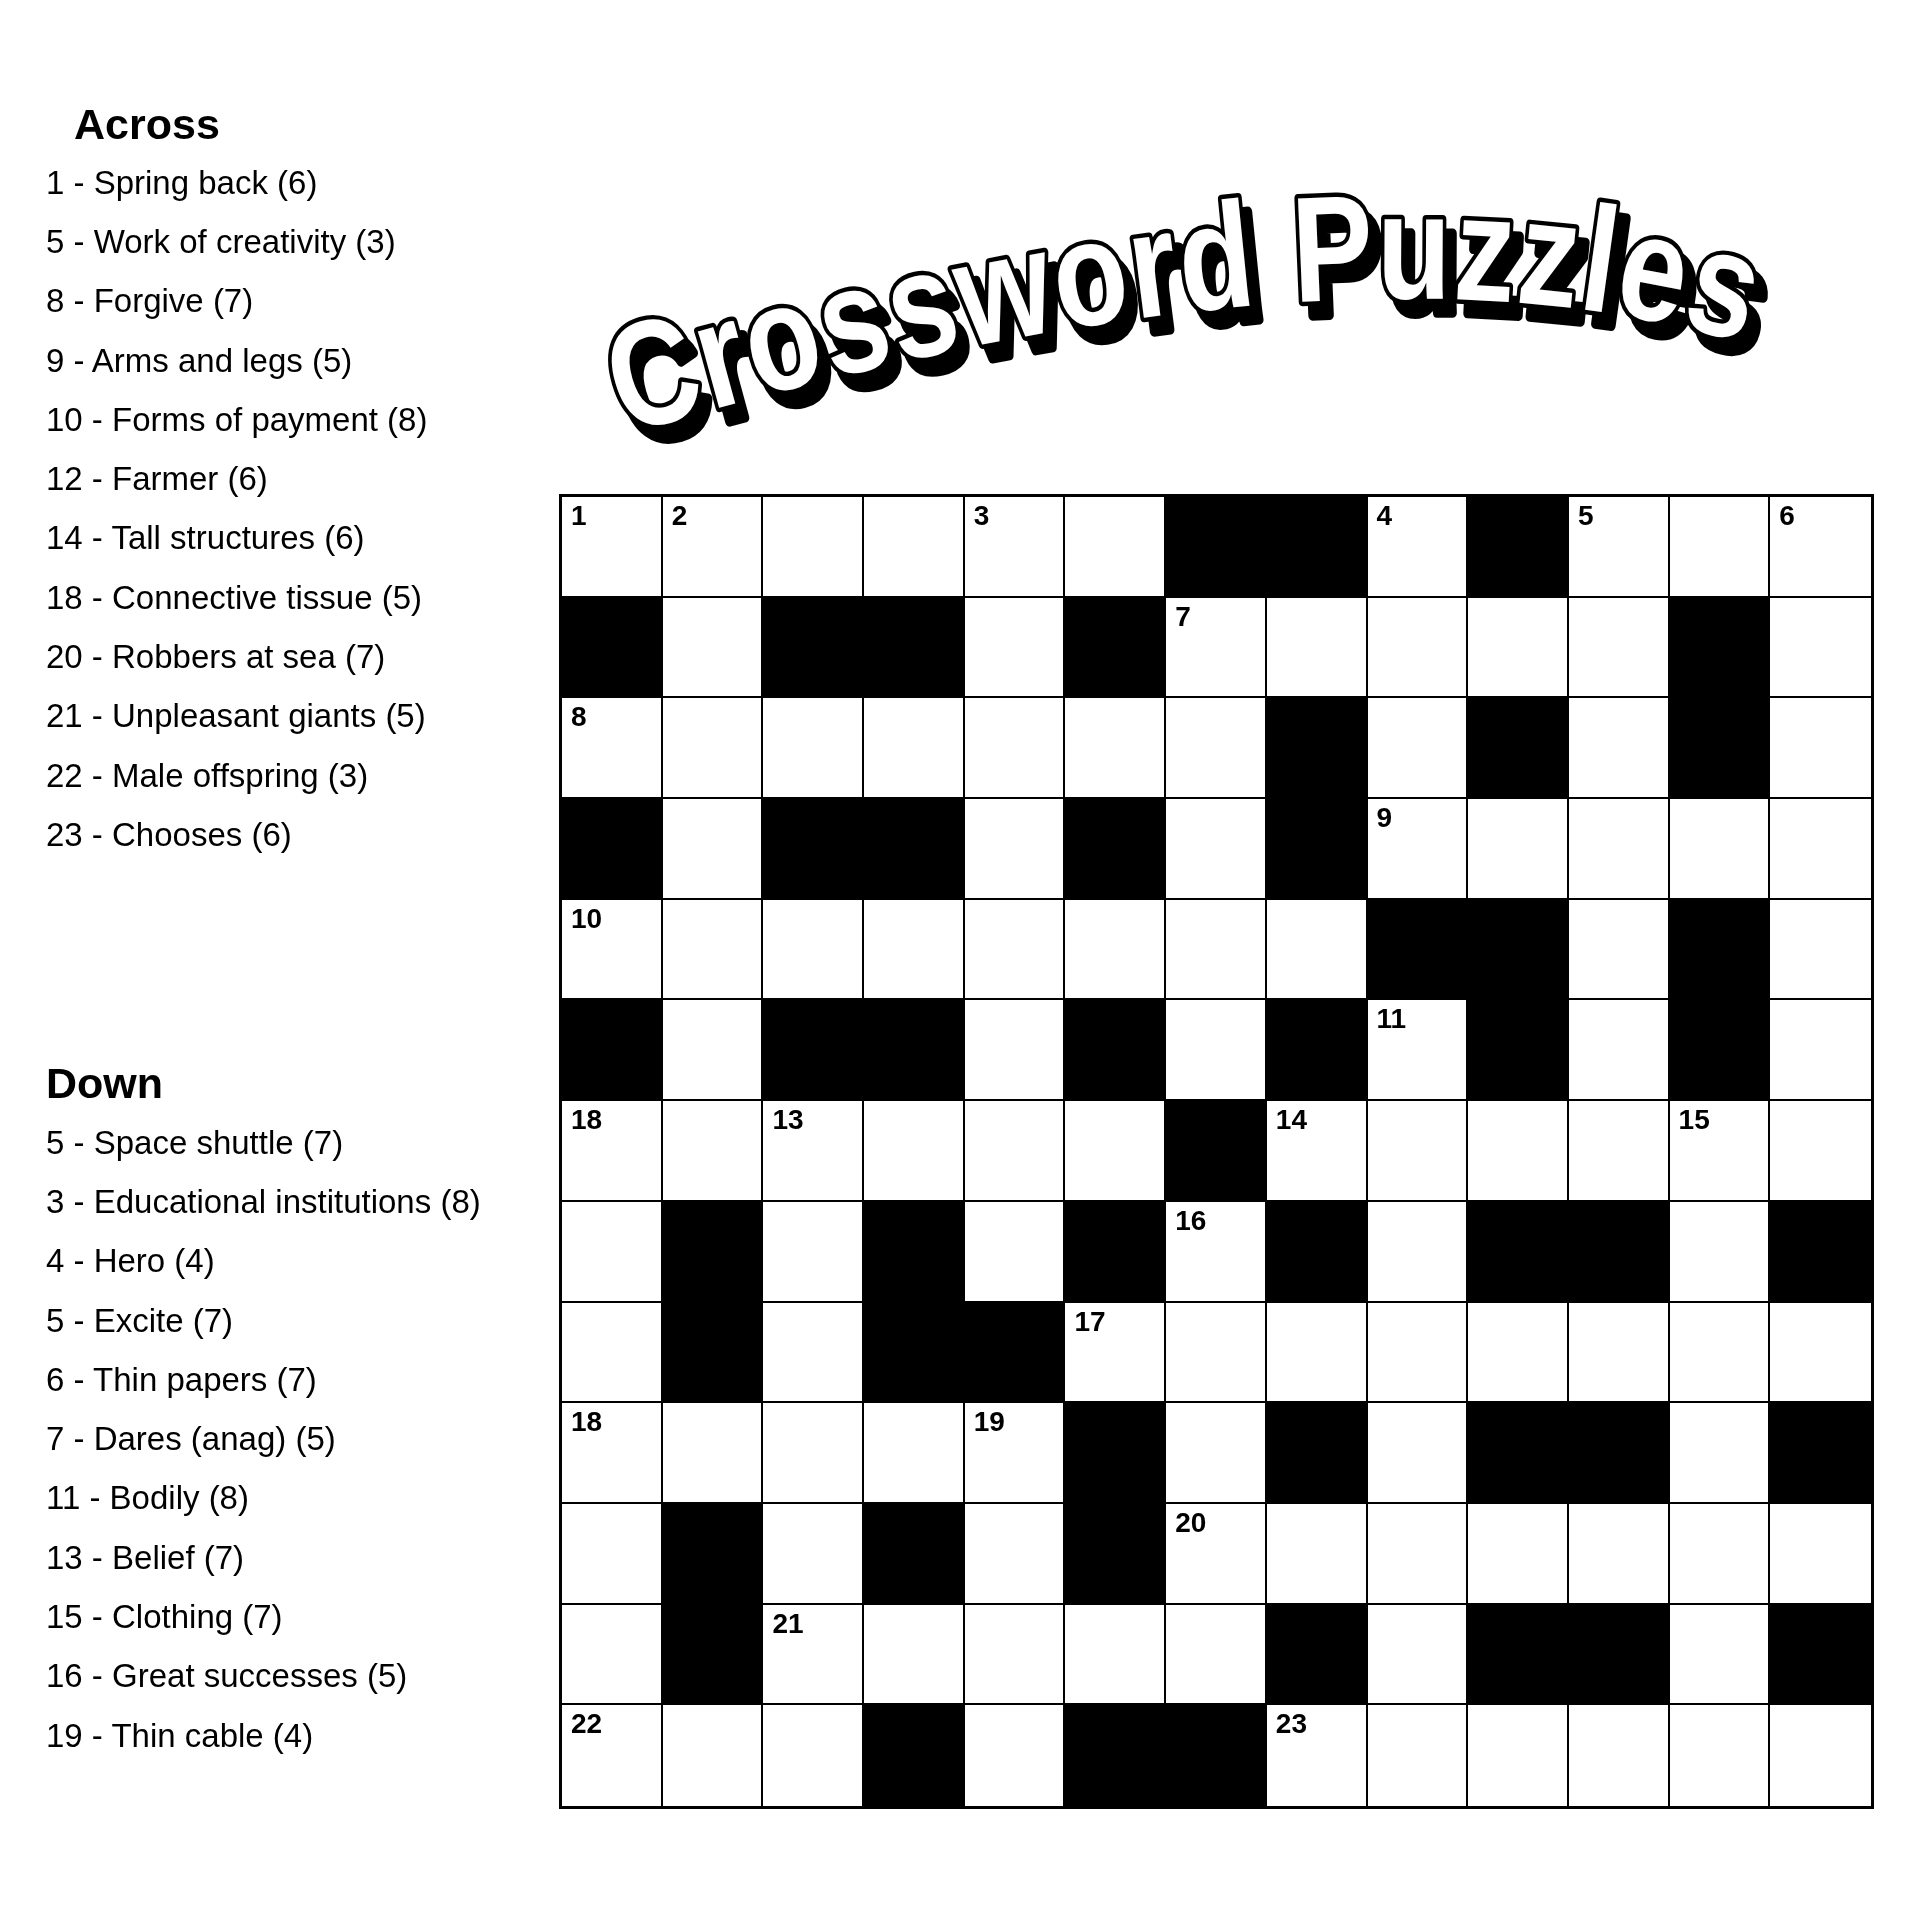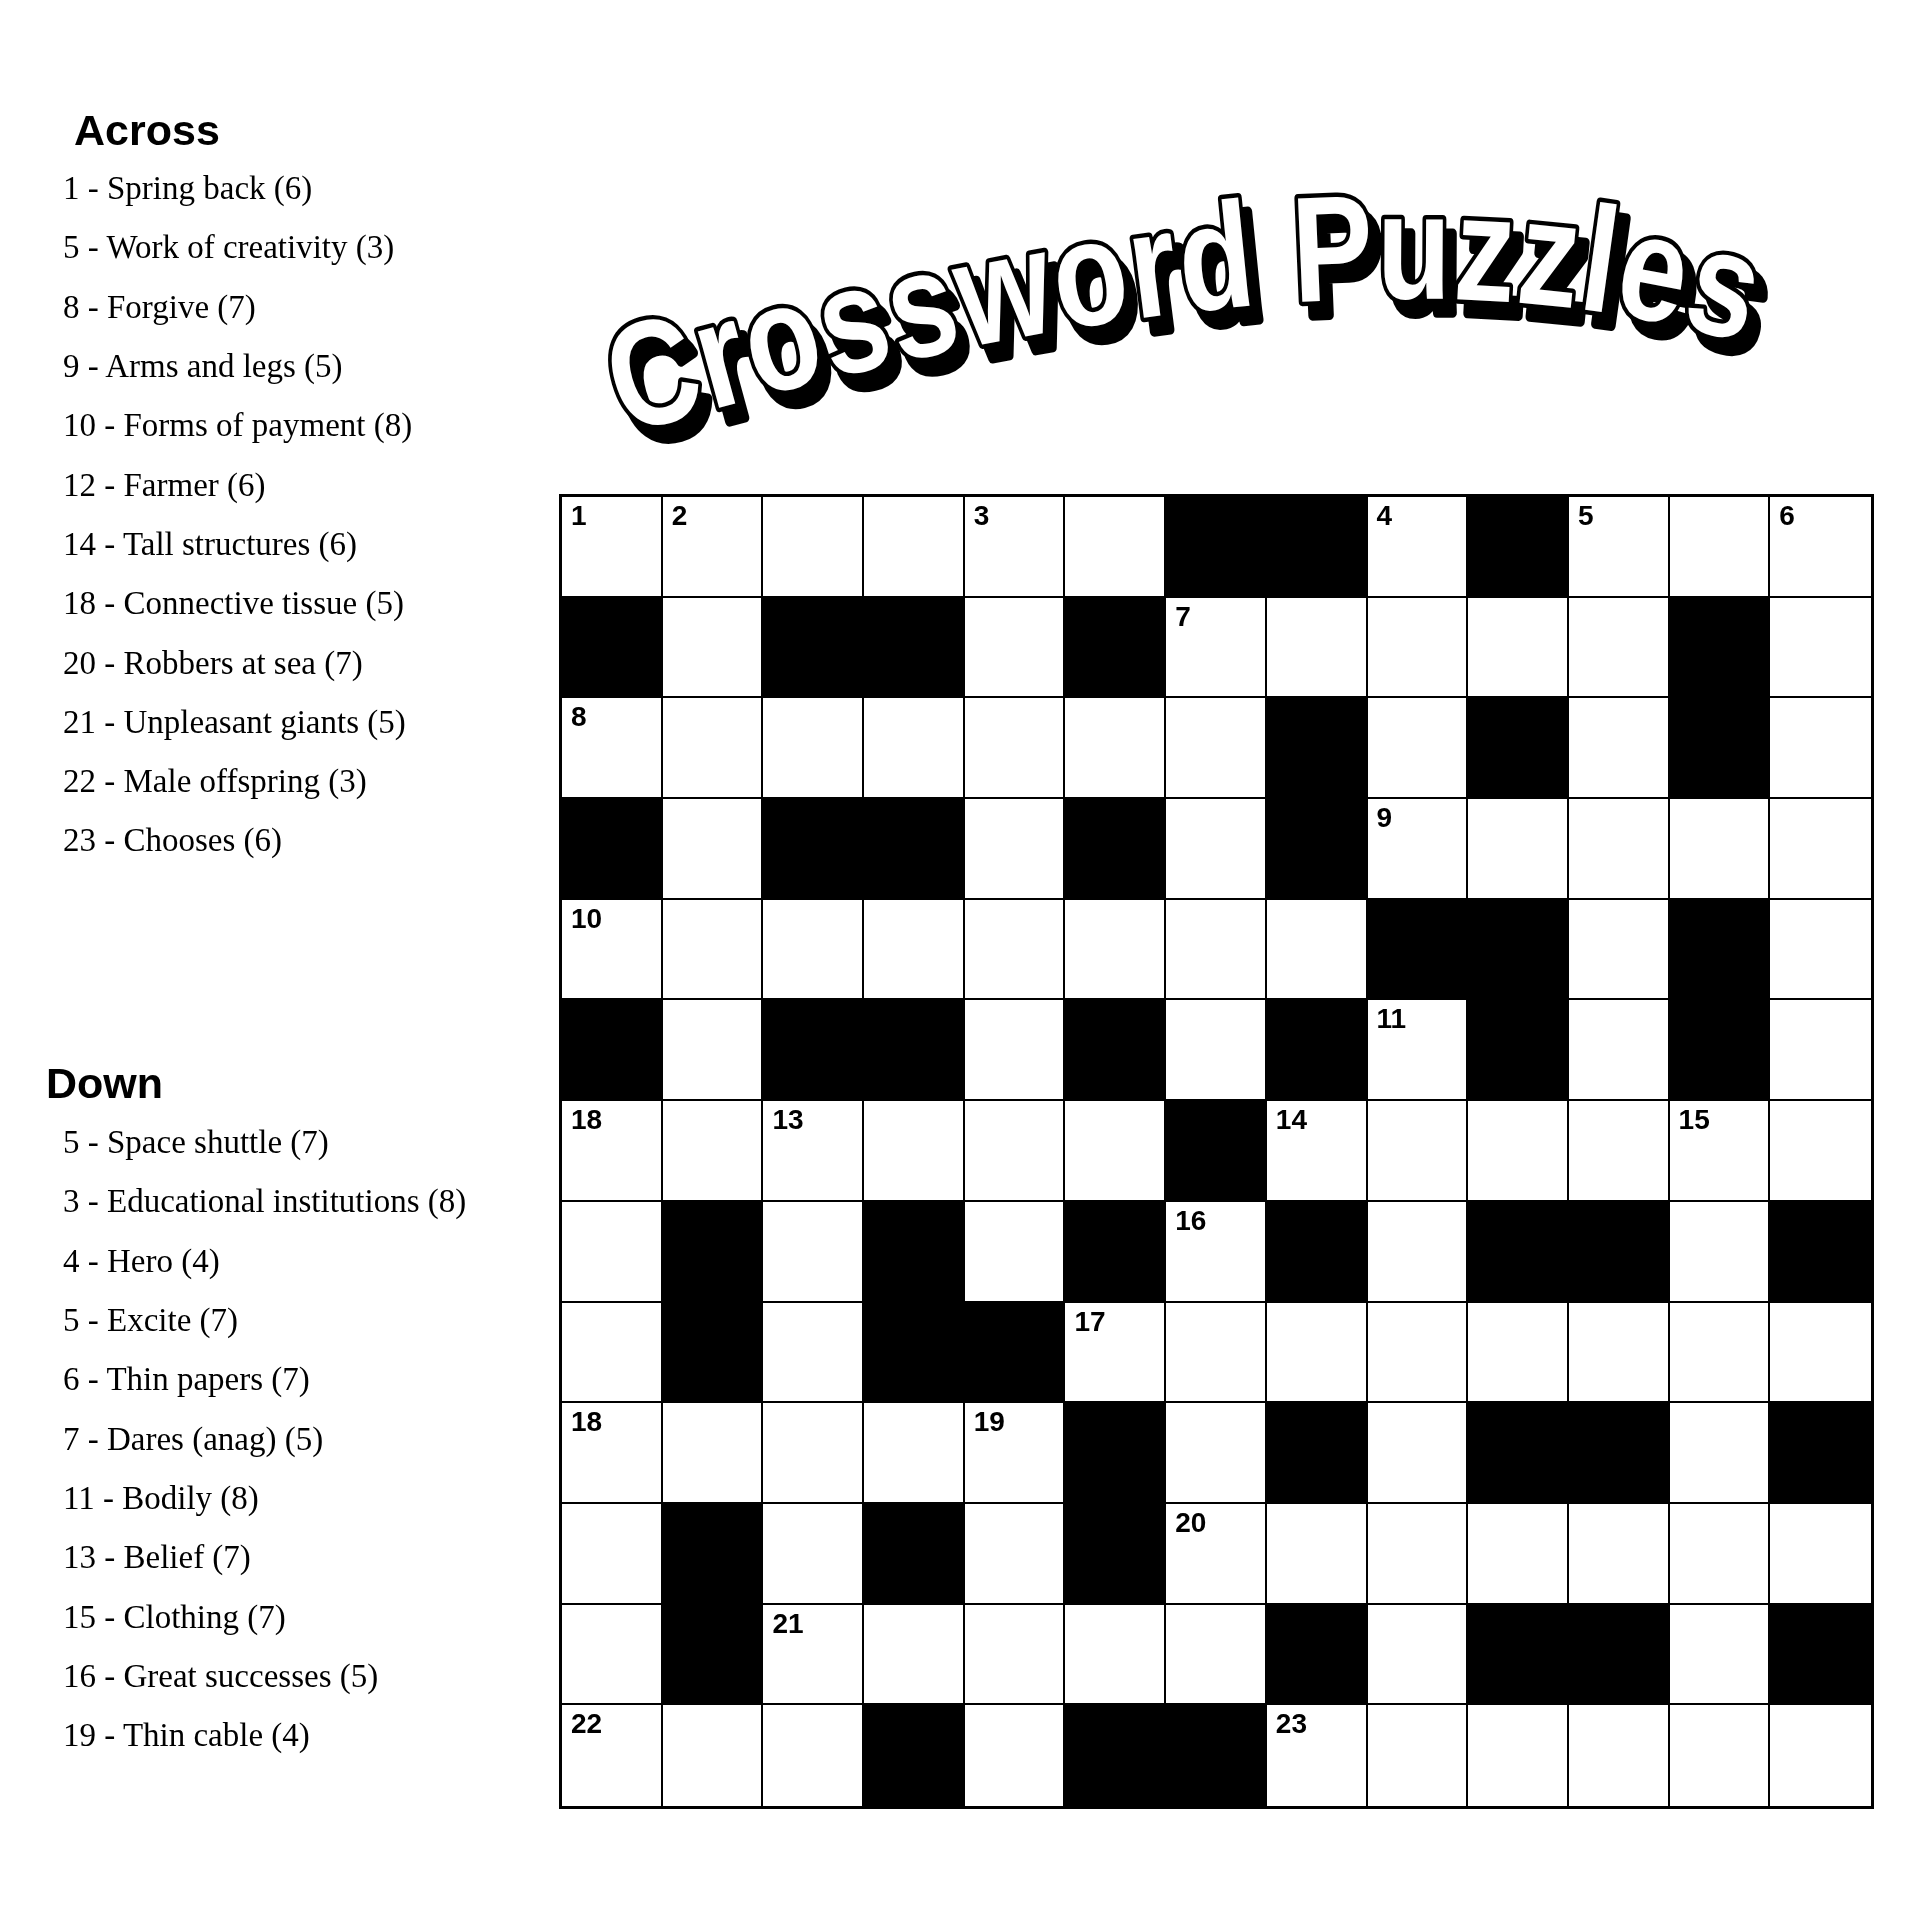--- a/index.html
+++ b/index.html
@@ -50,28 +50,27 @@
     position: absolute;
     left: 46px;
     color: #000000;
   }
   .clues h2 {
     margin: 0;
     font-size: 43px;
     font-weight: bold;
     line-height: 1;
   }
-  .clues.across { top: 109px; }
+  .clues.across { top: 103px; }
   .clues.across h2 { margin-left: 28px; }
   .clues.down { top: 1062px; }
   .clue-list {
     list-style: none;
-    margin: 17px;
+    margin: 0;
     padding: 0;
-    font-family: Liberation Serif, serif;
   }
   .clues.across .clue-list { margin-top: 7px; }
   .clues.down .clue-list { margin-top: 8px; }
   .clue-list li {
     height: 59.3px;
     display: flex;
     align-items: center;
     font-size: 33px;
     white-space: nowrap;
   }

